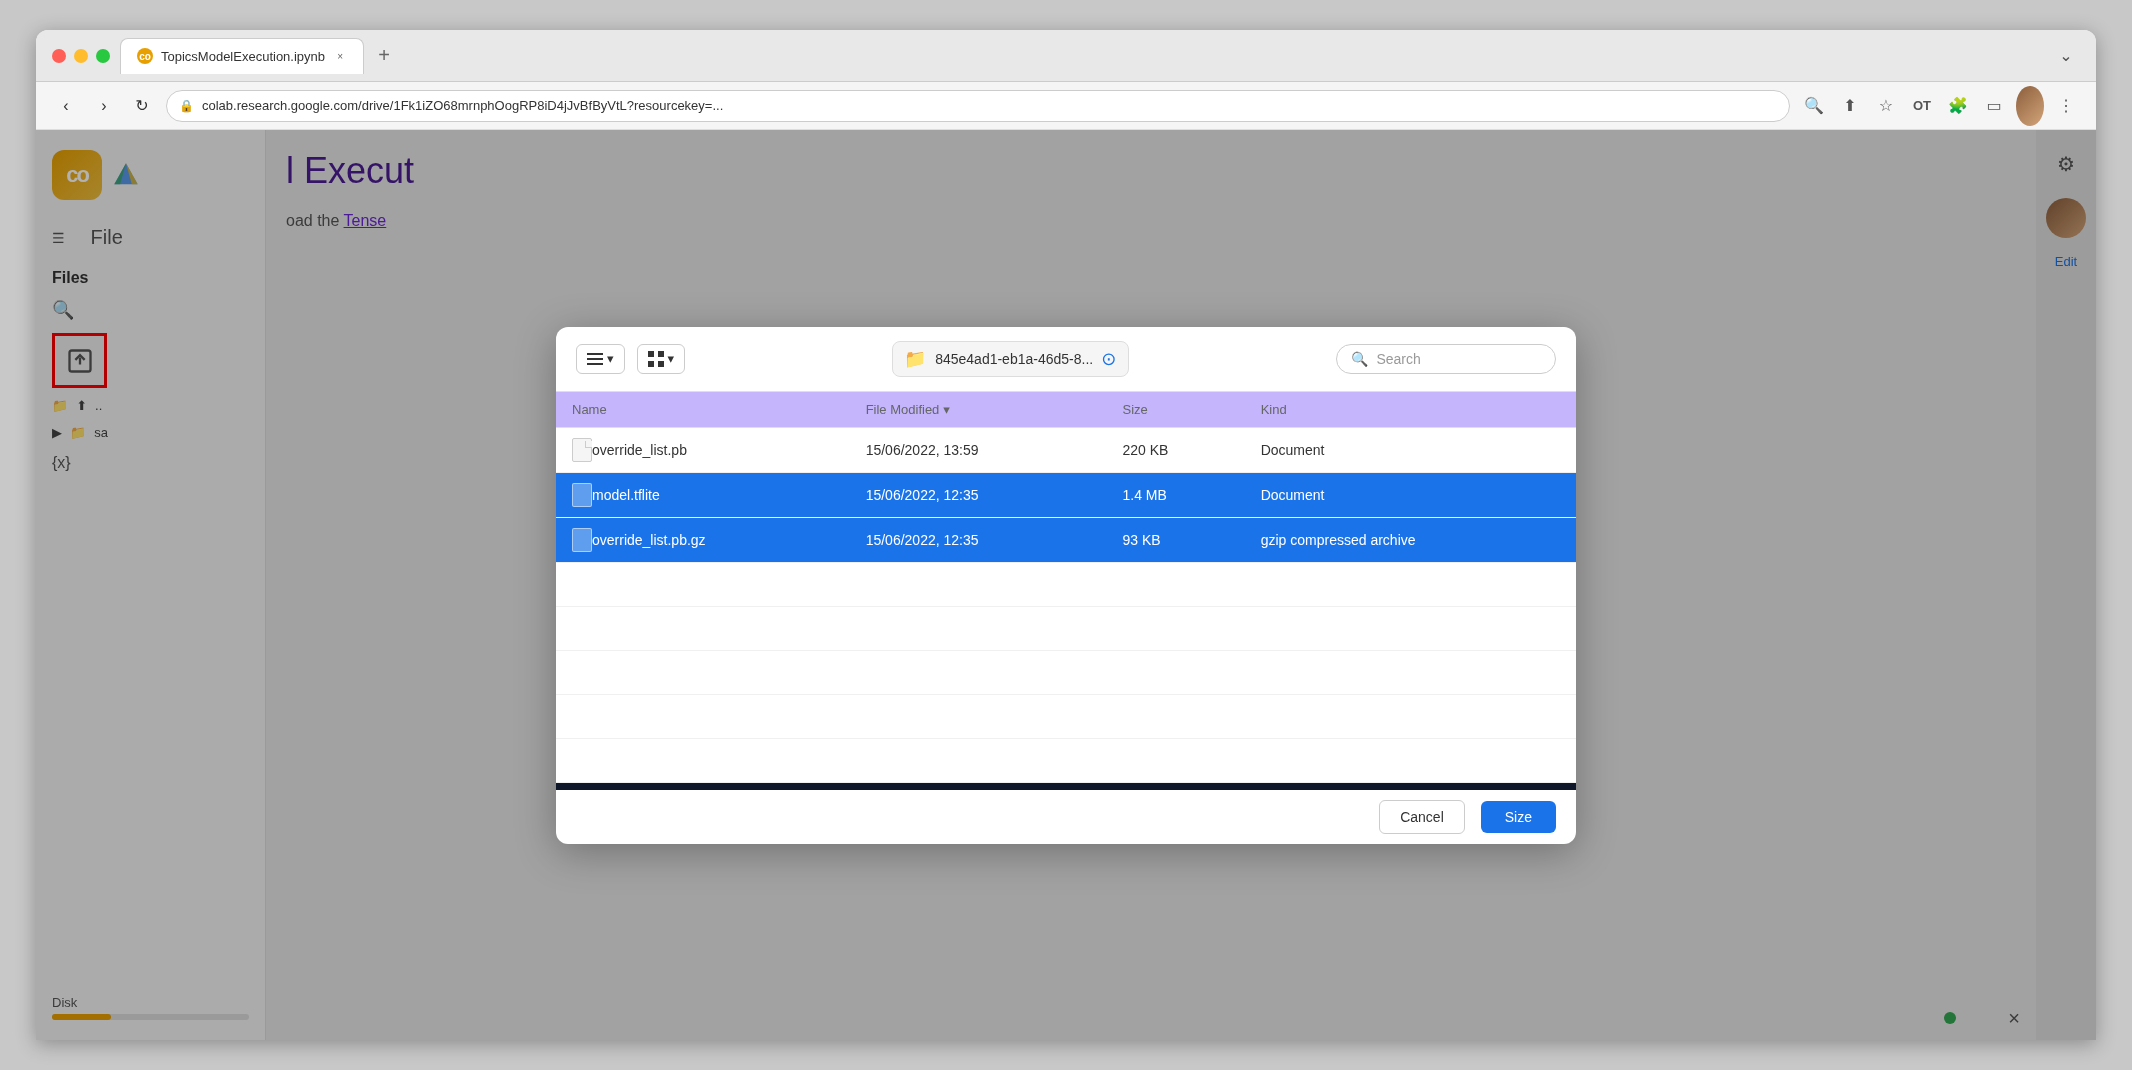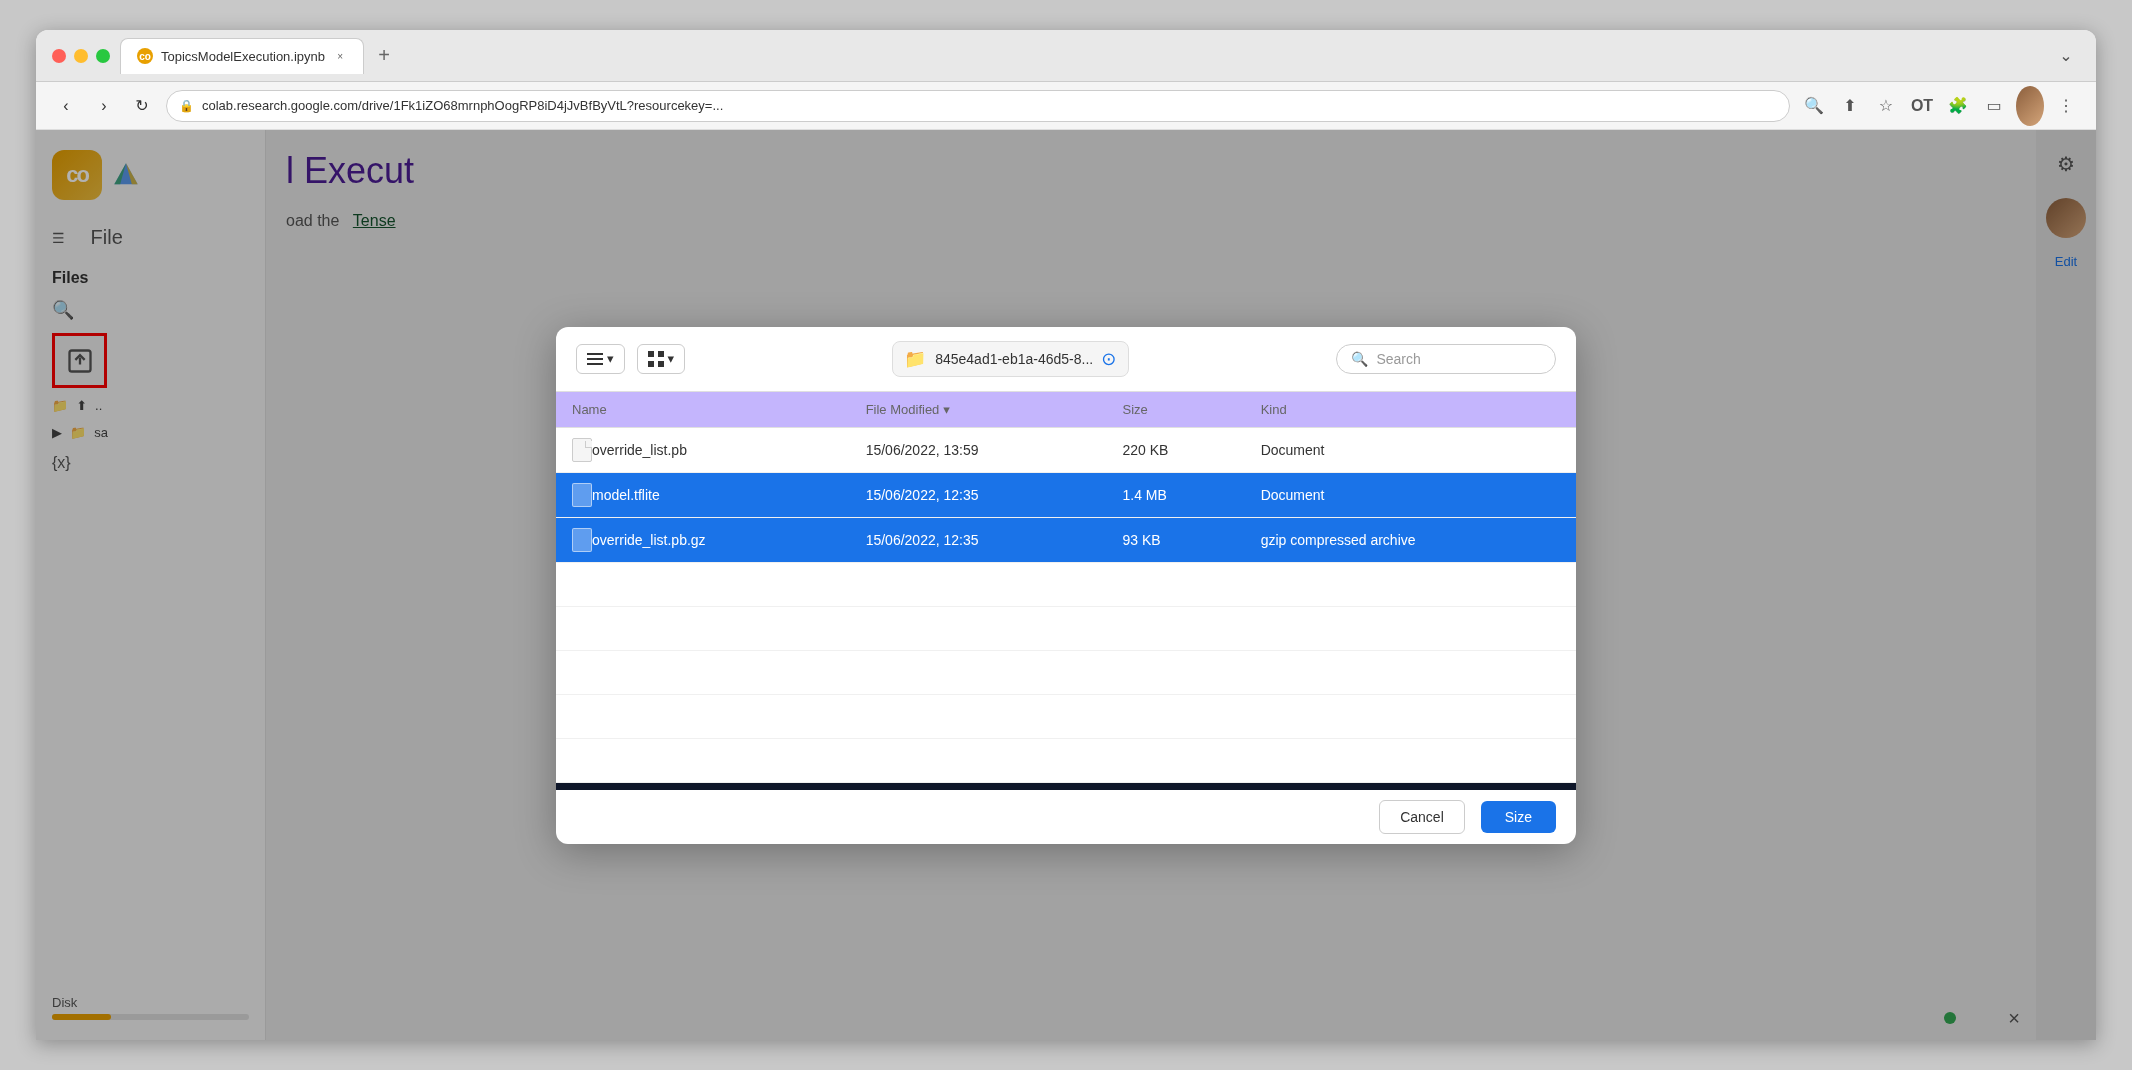--- a/index.html
+++ b/index.html
@@ -262,22 +262,21 @@
       margin-bottom: 16px;
     }
 
     .page-text {
       font-size: 16px;
       color: #555;
       line-height: 1.6;
     }
 
     .page-text a {
-      color: #14532d;
-      margin-left: 9px;
+      color: #6d28d9;
     }
 
     
     .right-panel {
       width: 60px;
       background: #e0e0e0;
       display: flex;
       flex-direction: column;
       align-items: center;
       padding: 16px 8px;
@@ -524,21 +523,21 @@
     <div class="nav-btn active">›</div>
     <div class="nav-btn active">↻</div>
     <div class="address-bar">
       <span class="lock-icon">🔒</span>
       <span style="font-size:13px;color:#333;white-space:nowrap;overflow:hidden;text-overflow:ellipsis;">colab.research.google.com/drive/1Fk1iZO68mrnphOogRP8iD4jJvBfByVtL?resourcekey=...</span>
     </div>
     <div class="nav-actions">
       <div class="nav-icon-btn">🔍</div>
       <div class="nav-icon-btn">⬆</div>
       <div class="nav-icon-btn">☆</div>
-      <div class="nav-icon-btn" style="font-size:16px;font-weight:bold;">OT</div>
+      <div class="nav-icon-btn" style="font-size:13px;font-weight:bold;">OT</div>
       <div class="nav-icon-btn">🧩</div>
       <div class="nav-icon-btn">▭</div>
       <div class="nav-icon-btn">
         <div class="avatar"></div>
       </div>
       <div class="nav-icon-btn">⋮</div>
     </div>
   </div>
 
   <div class="browser-content">

